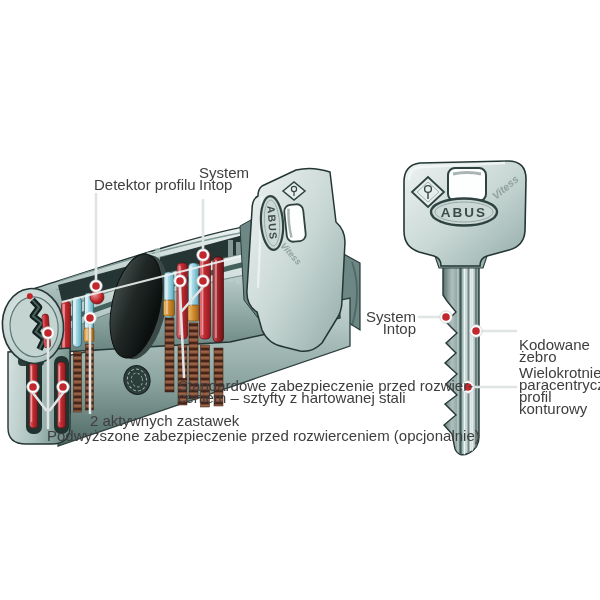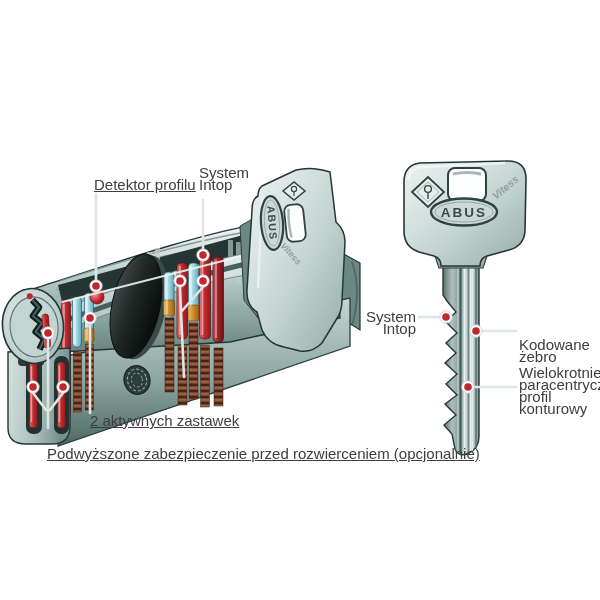--- a/index.html
+++ b/index.html
@@ -1,21 +1,21 @@
 <!DOCTYPE html>
 <html><head>
 <meta charset="utf-8">
 <style>
   html,body{margin:0;padding:0;background:#ffffff;}
   #stage{position:relative;width:600px;height:600px;background:#ffffff;overflow:hidden;
          font-family:"Liberation Sans",sans-serif;}
   #art{position:absolute;left:0;top:0;}
   .label{position:absolute;font-size:15px;line-height:12px;color:#3e3e3e;
          white-space:pre-line;letter-spacing:0;}
-  .nowrap{white-space:nowrap;text-decoration:underline;}
+  .nowrap{white-space:nowrap;}
   .r{text-align:right;}
 </style>
 </head>
 <body>
 
 <div id="stage">
 
 <svg id="art" width="600" height="600" viewBox="0 0 600 600">
   <defs>
     <linearGradient id="tubeGrad" x1="0" y1="0" x2="0" y2="1">
@@ -320,24 +320,26 @@
           <circle r="3.8" fill="#c1272d"></circle>
         </g>
   </g>
 </svg>
 
 <div class="label nowrap" style="left:94px;top:179px;">Detektor profilu</div>
 
 <div class="label" style="left:199px;top:167px;">System
 Intop</div>
 
+<div class="label" style="left:178px;top:380px;">Standardowe zabezpieczenie przed rozwier-
+ceniem – sztyfty z hartowanej stali</div>
 
 <div class="label nowrap" style="left:90px;top:415px;">2 aktywnych zastawek</div>
 
-<div class="label nowrap" style="left:47px;top:430px;margin-top:18px;">Podwyższone zabezpieczenie przed rozwierceniem (opcjonalnie)</div>
+<div class="label nowrap" style="left:47px;top:430px;">Podwyższone zabezpieczenie przed rozwierceniem (opcjonalnie)</div>
 
 <div class="label r" style="left:336px;top:311px;width:80px;">System Intop</div>
 
 <div class="label" style="left:519px;top:339px;">Kodowane
 żebro</div>
 
 <div class="label" style="left:519px;top:367px;">Wielokrotnie
 paracentryczny
 profil konturowy</div>
 

